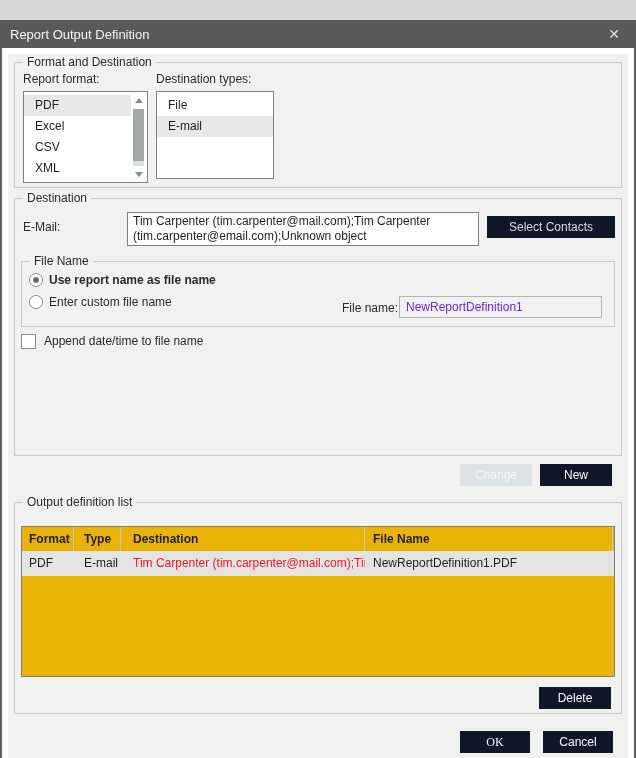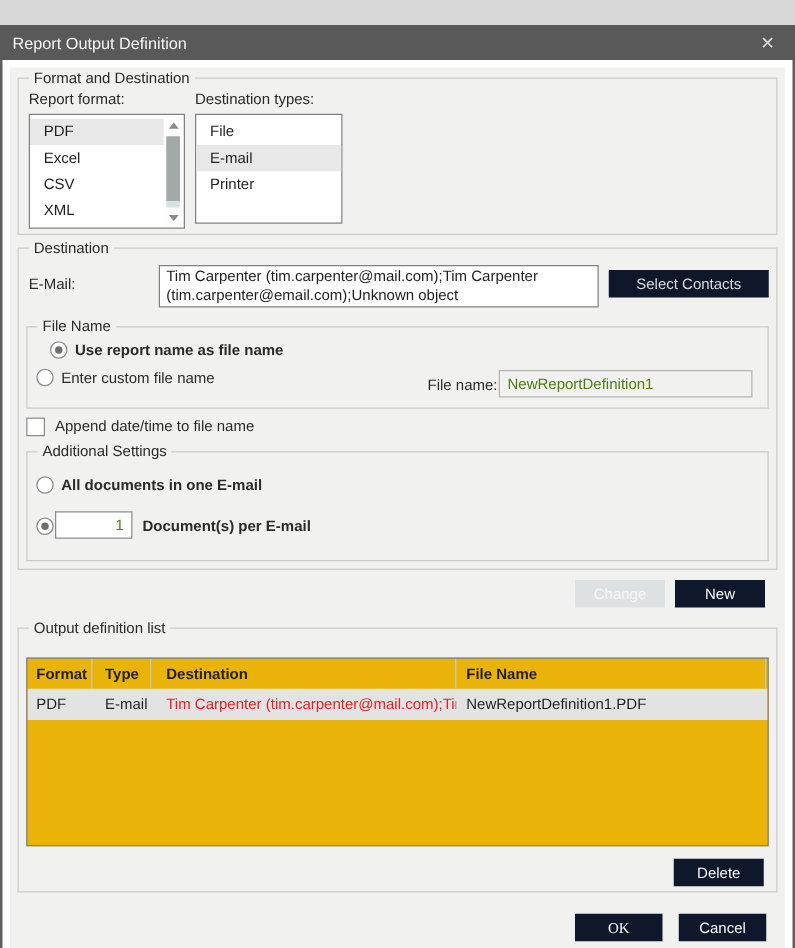--- a/index.html
+++ b/index.html
@@ -42,21 +42,21 @@
   .tri-down { width:0; height:0; border-left:4px solid transparent; border-right:4px solid transparent; border-top:5px solid #8a8a8a; }
   .thumb { position:absolute; left:2px; right:2px; top:16px; height:52px; background:#a3a8a8; }
   .scroll-gap { position:absolute; left:2px; right:2px; top:68px; height:5px; background:#d6e3e2; }
   
   textarea.email {
     position:absolute; resize:none; background:#fff; border:1px solid #808080;
     font-family:inherit; font-size:12px; line-height:15px; padding:1px 5px; overflow:hidden; color:#1f1f1f;
   }
   input.txt {
     position:absolute; border:1px solid #abaaa9; background:#fff; font-family:inherit;
-    font-size:12px; padding:0 6px; color:#4d7c0f;
+    font-size:12px; padding:0 6px; color:#6d28d9;
   }
   input.disabled-look { background:#f1f1f0; border-color:#b5b4b3; }
   
   .btn {
     position:absolute; height:22px; background:#0f172a; color:#fafafa; border:none;
     font-family:inherit; font-size:12px; display:flex; align-items:center; justify-content:center; cursor:default;
   }
   .btn.disabled { background:#dde2e5; color:#f4f7f8; }
   
   .choice-row { position:absolute; display:flex; align-items:center; height:16px; }
@@ -108,61 +108,48 @@
           <div class="scroll-gap"></div>
           <div class="arr arr-down">
               <span class="tri-down"></span>
             </div>
         </div>
       </div>
       <span class="lbl" style="left:141px; top:9px;">Destination types:</span>
       <div class="listbox" style="left:141px; top:28px; width:118px; height:88px;">
         <div class="item">File</div>
         <div class="item selected">E-mail</div>
-        <div class="item">Printer</div>
       </div>
     </div>
 
     <div class="group" style="left:6px; top:144px; width:608px; height:258px;">
       <span class="group-label">Destination</span>
       <span class="lbl" style="left:8px; top:21px;">E-Mail:</span>
       <textarea class="email" style="left: 112px; top: 13px; width: 352px; height: 34px;">Tim Carpenter (tim.carpenter@mail.com);Tim Carpenter (tim.carpenter@email.com);Unknown object</textarea>
       <button class="btn" style="left:472px; top:17px; width:128px; color:#dcdcdc;">Select Contacts</button>
 
       <div class="group" style="left:6px; top:62px; width:594px; height:66px;">
         <span class="group-label">File Name</span>
-        <div class="choice-row" style="left:18px; top:10px;">
+        <div class="choice-row" style="left:7px; top:10px;">
           <span class="radio checked"></span>
           <span class="txt-label bold">Use report name as file name</span>
         </div>
         <div class="choice-row" style="left:7px; top:32px;">
           <span class="radio"></span>
           <span class="txt-label">Enter custom file name</span>
         </div>
         <span class="lbl" style="left:320px; top:39px;">File name:</span>
         <input class="txt disabled-look" style="left: 377px; top: 34px; width: 203px; height: 22px;" value="NewReportDefinition1">
       </div>
 
       <div class="choice-row" style="left:6px; top:134px;">
         <span class="checkbox"></span>
         <span class="txt-label" style="margin-left:8px;">Append date/time to file name</span>
       </div>
 
-      <div class="group" style="left:6px; top:162px; width:594px; height:88px;">
-        <span class="group-label">Additional Settings</span>
-        <div class="choice-row" style="left:7px; top:18px;">
-          <span class="radio"></span>
-          <span class="txt-label bold">All documents in one E-mail</span>
-        </div>
-        <div class="choice-row" style="left:7px; top:51px;">
-          <span class="radio checked"></span>
-        </div>
-        <input class="txt" style="left: 22px; top: 47px; width: 62px; height: 22px; text-align: right; border-color: rgb(139, 139, 139);" value="1">
-        <span class="lbl" style="left:92px; top:52px; font-weight:bold;">Document(s) per E-mail</span>
-      </div>
     </div>
 
     <button class="btn disabled" style="left:452px; top:410px; width:72px;">Change</button>
     <button class="btn" style="left:532px; top:410px; width:72px;">New</button>
 
     <div class="group" style="left:6px; top:448px; width:608px; height:212px;">
       <span class="group-label">Output definition list</span>
       <div class="table" style="left:6px; top:23px; width:594px; height:151px;">
         <div class="thead">
           <div class="cell c-format">Format</div>

